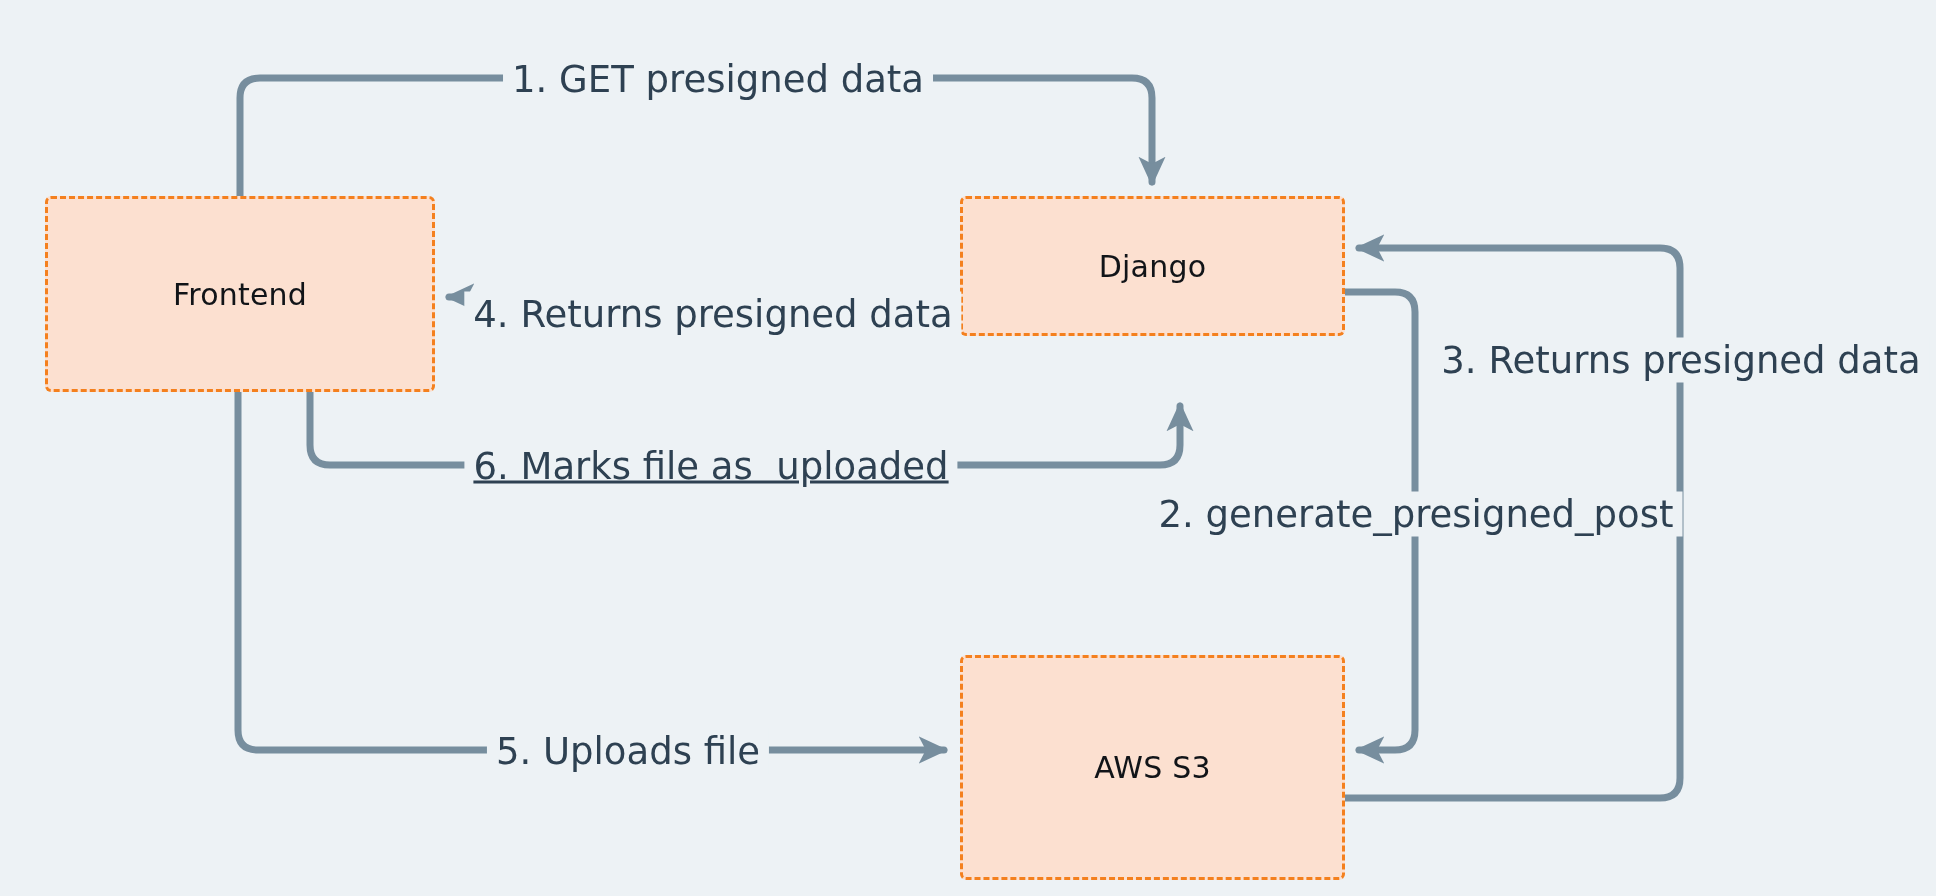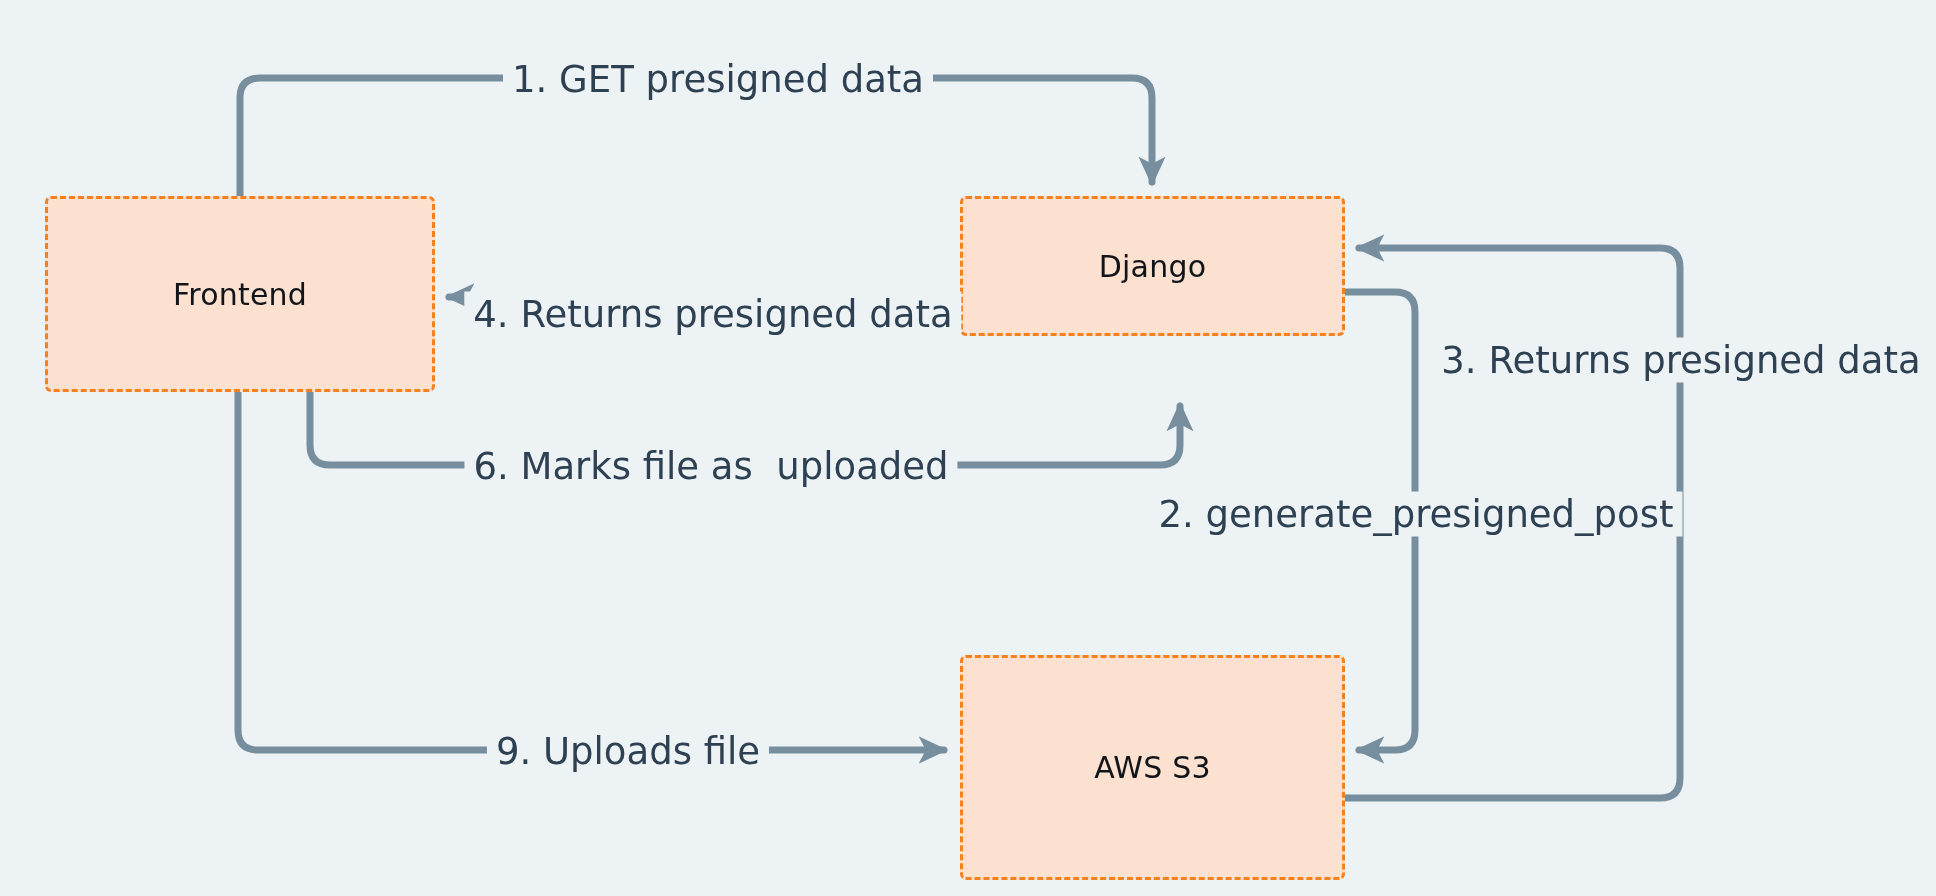--- a/index.html
+++ b/index.html
@@ -91,17 +91,17 @@
   </div>
 
   <div class="edge-label" style="left:718px; top:79px;">1. GET presigned data</div>
 
   <div class="edge-label" style="left:1416px; top:514px;">2. generate_presigned_post</div>
 
   <div class="edge-label" style="left:1681px; top:348px;margin-top:12px;">3. Returns presigned data</div>
 
   <div class="edge-label" style="left:713px; top:314px;">4. Returns presigned data</div>
 
-  <div class="edge-label" style="left:628px; top:751px;">9. Uploads file</div>
+  <div class="edge-label" style="left:628px; top:751px;">5. Uploads file</div>
 
-  <div class="edge-label" style="left:711px; top:466px;">6. Marks file as  uploaded</div>
+  <div class="edge-label" style="left:711px; top:466px;text-decoration:underline;">6. Marks file as  uploaded</div>
 
 </div>
 
 </body></html>

